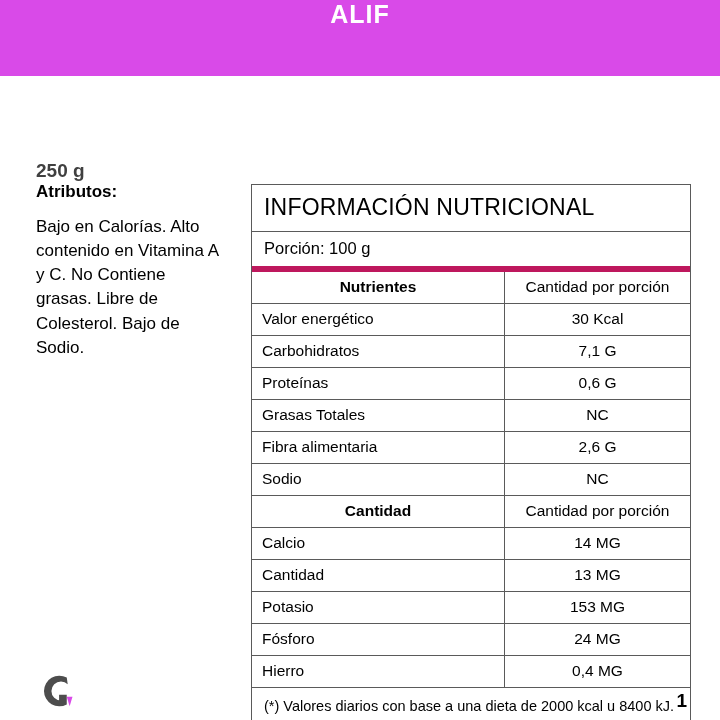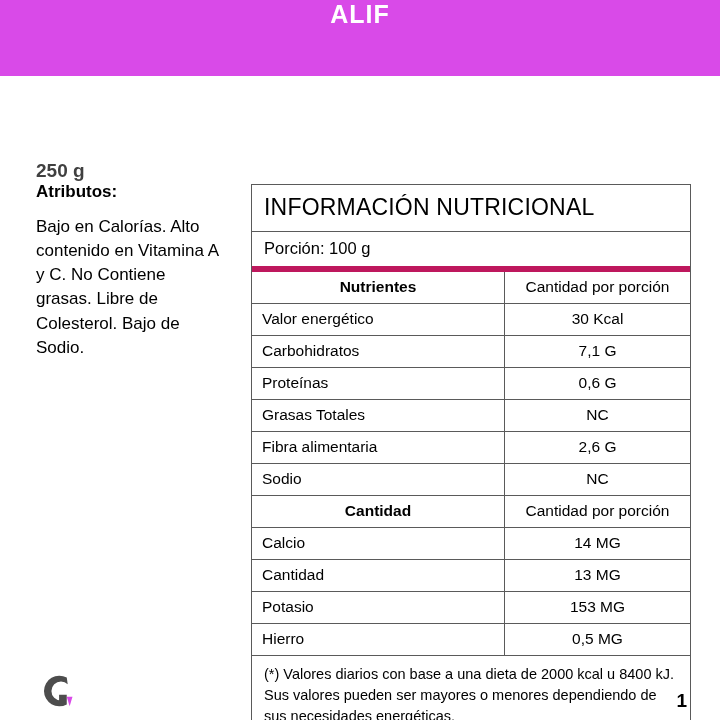--- a/index.html
+++ b/index.html
@@ -198,22 +198,26 @@
           </tr>
           <tr>
             <td class="col-name">Cantidad</td>
             <td class="col-value">13 MG</td>
           </tr>
           <tr>
             <td class="col-name">Potasio</td>
             <td class="col-value">153 MG</td>
           </tr>
           <tr>
+            <td class="col-name">Fósforo</td>
+            <td class="col-value">24 MG</td>
+          </tr>
+          <tr>
             <td class="col-name">Hierro</td>
-            <td class="col-value">0,5 MG</td>
+            <td class="col-value">0,4 MG</td>
           </tr>
         </tbody>
     </table>
     <div class="nutri-footnote">(*) Valores diarios con base a una dieta de 2000 kcal u 8400 kJ. Sus valores pueden ser mayores o menores dependiendo de sus necesidades energéticas.</div>
   </div>
 
   <svg class="logo" viewBox="0 0 48 48">
     <path d="M30 10 A16 16 0 1 0 30 38 L30 28 L22 28 L22 34 L24 34 A10 10 0 1 1 24 14 A10 10 0 0 1 31 17 Z" fill="#4d4d4d"></path>
     <path d="M30 30 L36 30 L33 40 Z" fill="#d94ae8"></path>
   </svg>

